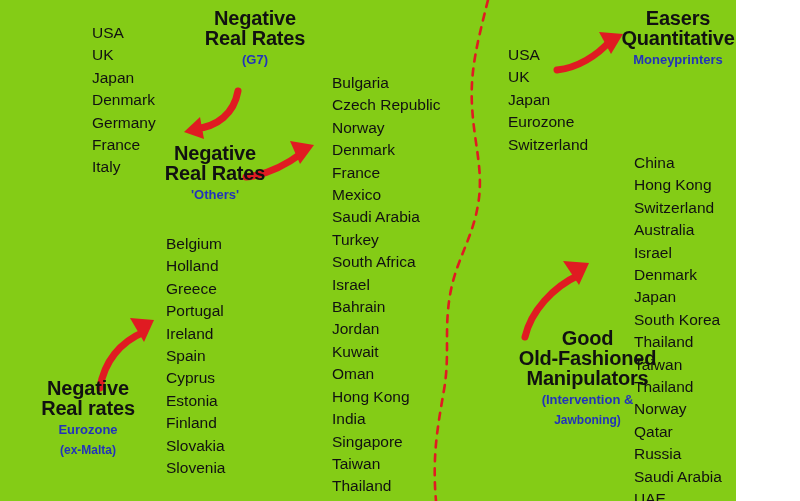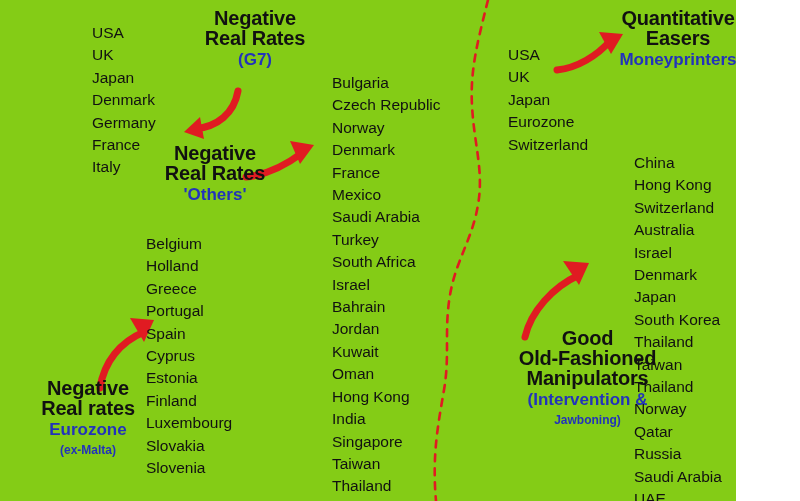--- a/index.html
+++ b/index.html
@@ -32,21 +32,21 @@
     text-align: center;
     font-weight: bold;
     color: #111111;
     line-height: 20px;
   }
   .label .ttl {
     font-size: 20px;
     letter-spacing: -0.2px;
   }
   .label .sub {
-    font-size: 17px;
+    font-size: 13px;
     color: #2233bb;
     margin-top: 2px;
   }
   .label .sub2 {
     font-size: 12px;
     color: #2233bb;
   }
   .divider {
     position: absolute;
     left: 0; top: 0;
@@ -129,44 +129,44 @@
     <div>Jordan</div>
     <div>Kuwait</div>
     <div>Oman</div>
     <div>Hong Kong</div>
     <div>India</div>
     <div>Singapore</div>
     <div>Taiwan</div>
     <div>Thailand</div>
   </div>
 
-  <div class="list" style="left:146px; top:233px;">
+  <div class="list" style="left:166px; top:233px;">
     <div>Belgium</div>
     <div>Holland</div>
     <div>Greece</div>
     <div>Portugal</div>
+    <div>Ireland</div>
     <div>Spain</div>
     <div>Cyprus</div>
     <div>Estonia</div>
     <div>Finland</div>
-    <div>Luxembourg</div>
     <div>Slovakia</div>
     <div>Slovenia</div>
   </div>
 
   <div class="label" style="left:18px; top:378px; width:140px;">
     <div class="ttl">Negative</div>
     <div class="ttl">Real rates</div>
     <div class="sub">Eurozone</div>
     <div class="sub2">(ex-Malta)</div>
   </div>
 
   <div class="label" style="left:598px; top:8px; width:160px;">
+    <div class="ttl">Easers</div>
     <div class="ttl">Quantitative</div>
-    <div class="ttl">Easers</div>
     <div class="sub">Moneyprinters</div>
   </div>
 
   <div class="list" style="left:508px; top:44px;">
     <div>USA</div>
     <div>UK</div>
     <div>Japan</div>
     <div>Eurozone</div>
     <div>Switzerland</div>
   </div>

